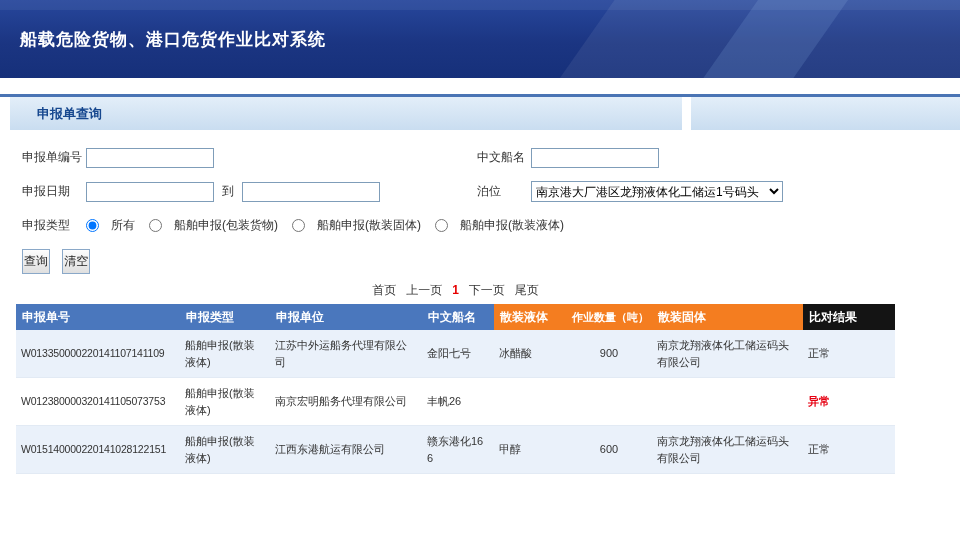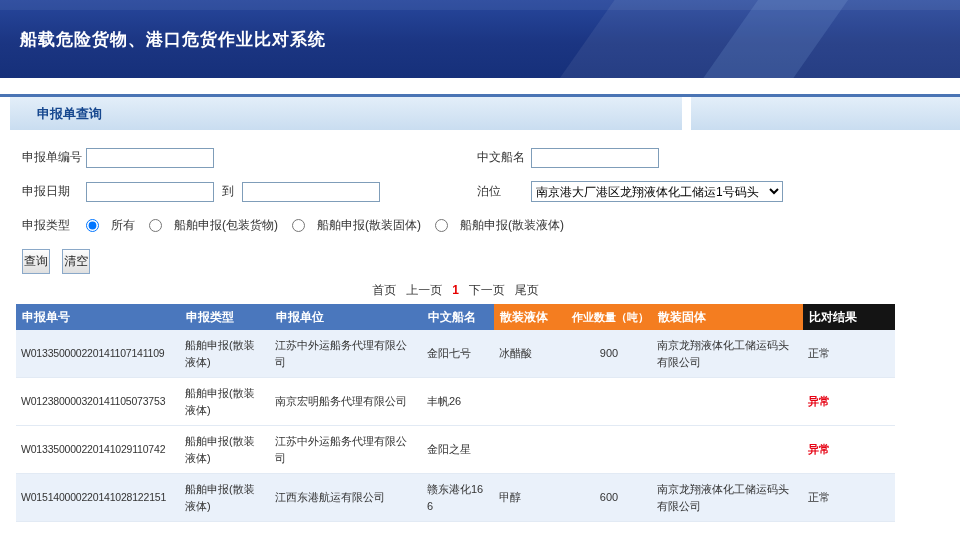--- a/index.html
+++ b/index.html
@@ -199,30 +199,20 @@
       <tr class="row-even">
         <td class="cell-no">W012380000320141105073753</td>
         <td class="cell-type">船舶申报(散装液体)</td>
         <td class="cell-company">南京宏明船务代理有限公司</td>
         <td class="cell-ship">丰帆26</td>
         <td class="cell-cargo orange"></td>
         <td class="cell-qty orange"></td>
         <td class="cell-operator orange"></td>
         <td class="cell-result abnormal">异常</td>
       </tr>
-      <tr class="row-even">
-        <td class="cell-no">W013350000220141029110742</td>
-        <td class="cell-type">船舶申报(散装液体)</td>
-        <td class="cell-company">江苏中外运船务代理有限公司</td>
-        <td class="cell-ship">金阳之星</td>
-        <td class="cell-cargo orange"></td>
-        <td class="cell-qty orange"></td>
-        <td class="cell-operator orange"></td>
-        <td class="cell-result abnormal">异常</td>
-      </tr>
       <tr class="row-odd">
         <td class="cell-no">W015140000220141028122151</td>
         <td class="cell-type">船舶申报(散装液体)</td>
         <td class="cell-company">江西东港航运有限公司</td>
         <td class="cell-ship">赣东港化166</td>
         <td class="cell-cargo orange">甲醇</td>
         <td class="cell-qty orange">600</td>
         <td class="cell-operator orange">南京龙翔液体化工储运码头有限公司</td>
         <td class="cell-result normal">正常</td>
       </tr>

